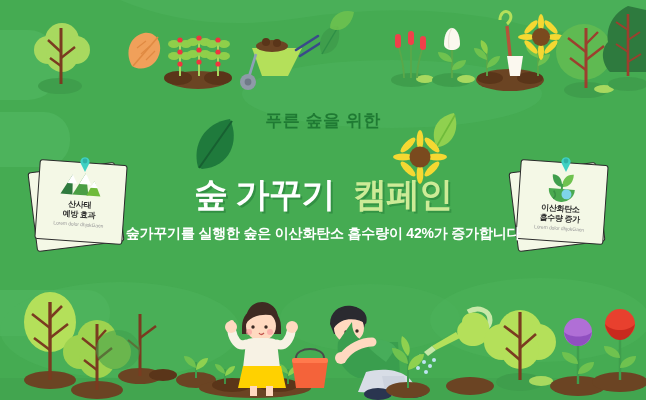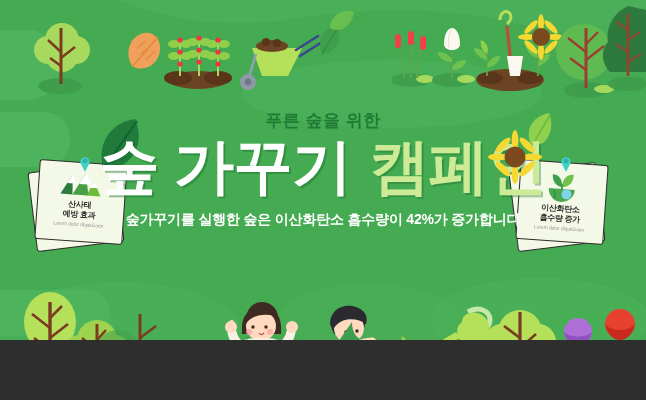--- a/index.html
+++ b/index.html
@@ -1,17 +1,17 @@
 <!DOCTYPE html>
 <html><head>
 <meta charset="utf-8">
 <style>
   html,body{margin:0;padding:0;background:#2e2e2e;}
   #banner{
-    position:relative;width:646px;height:340px;overflow:hidden;
+    position:relative;width:646px;height:400px;overflow:hidden;
     background:#45ab52;
     font-family:"Liberation Sans","DejaVu Sans",sans-serif;
     user-select:none;
   }
   .abs{position:absolute;}
   svg{display:block;overflow:visible;}
 
   
   #bg-blobs{position:absolute;inset:0;}
 
@@ -23,22 +23,22 @@
   #eyebrow{
     font-size:17px;font-weight:bold;color:#1f7a33;
     letter-spacing:.5px;line-height:1;
     margin:0 0 8px 0;
   }
   #title-row{
     position:relative;display:inline-block;
     line-height:1;white-space:nowrap;
   }
   .title-seg{
-    font-size:60px;font-weight:bold;letter-spacing:-1px;
-    display:inline-block;vertical-align:middle;position:relative;z-index:3;
+    font-size:34px;font-weight:bold;letter-spacing:-1px;
+    display:inline-block;vertical-align:middle;position:relative;z-index:3;margin-top:40px;
   }
   .seg-white{color:#ffffff;text-shadow:2px 2px 0 rgba(26,110,48,.45);}
   .seg-light{color:#cdeb97;text-shadow:2px 2px 0 rgba(26,110,48,.38);}
   #subline{
     font-size:14px;font-weight:bold;color:#ffffff;
     margin:15px 0 0 0;line-height:1;letter-spacing:-.2px;
   }
 
   
   #leaf-behind{position:absolute;left:-6px;top:-20px;z-index:1;}

